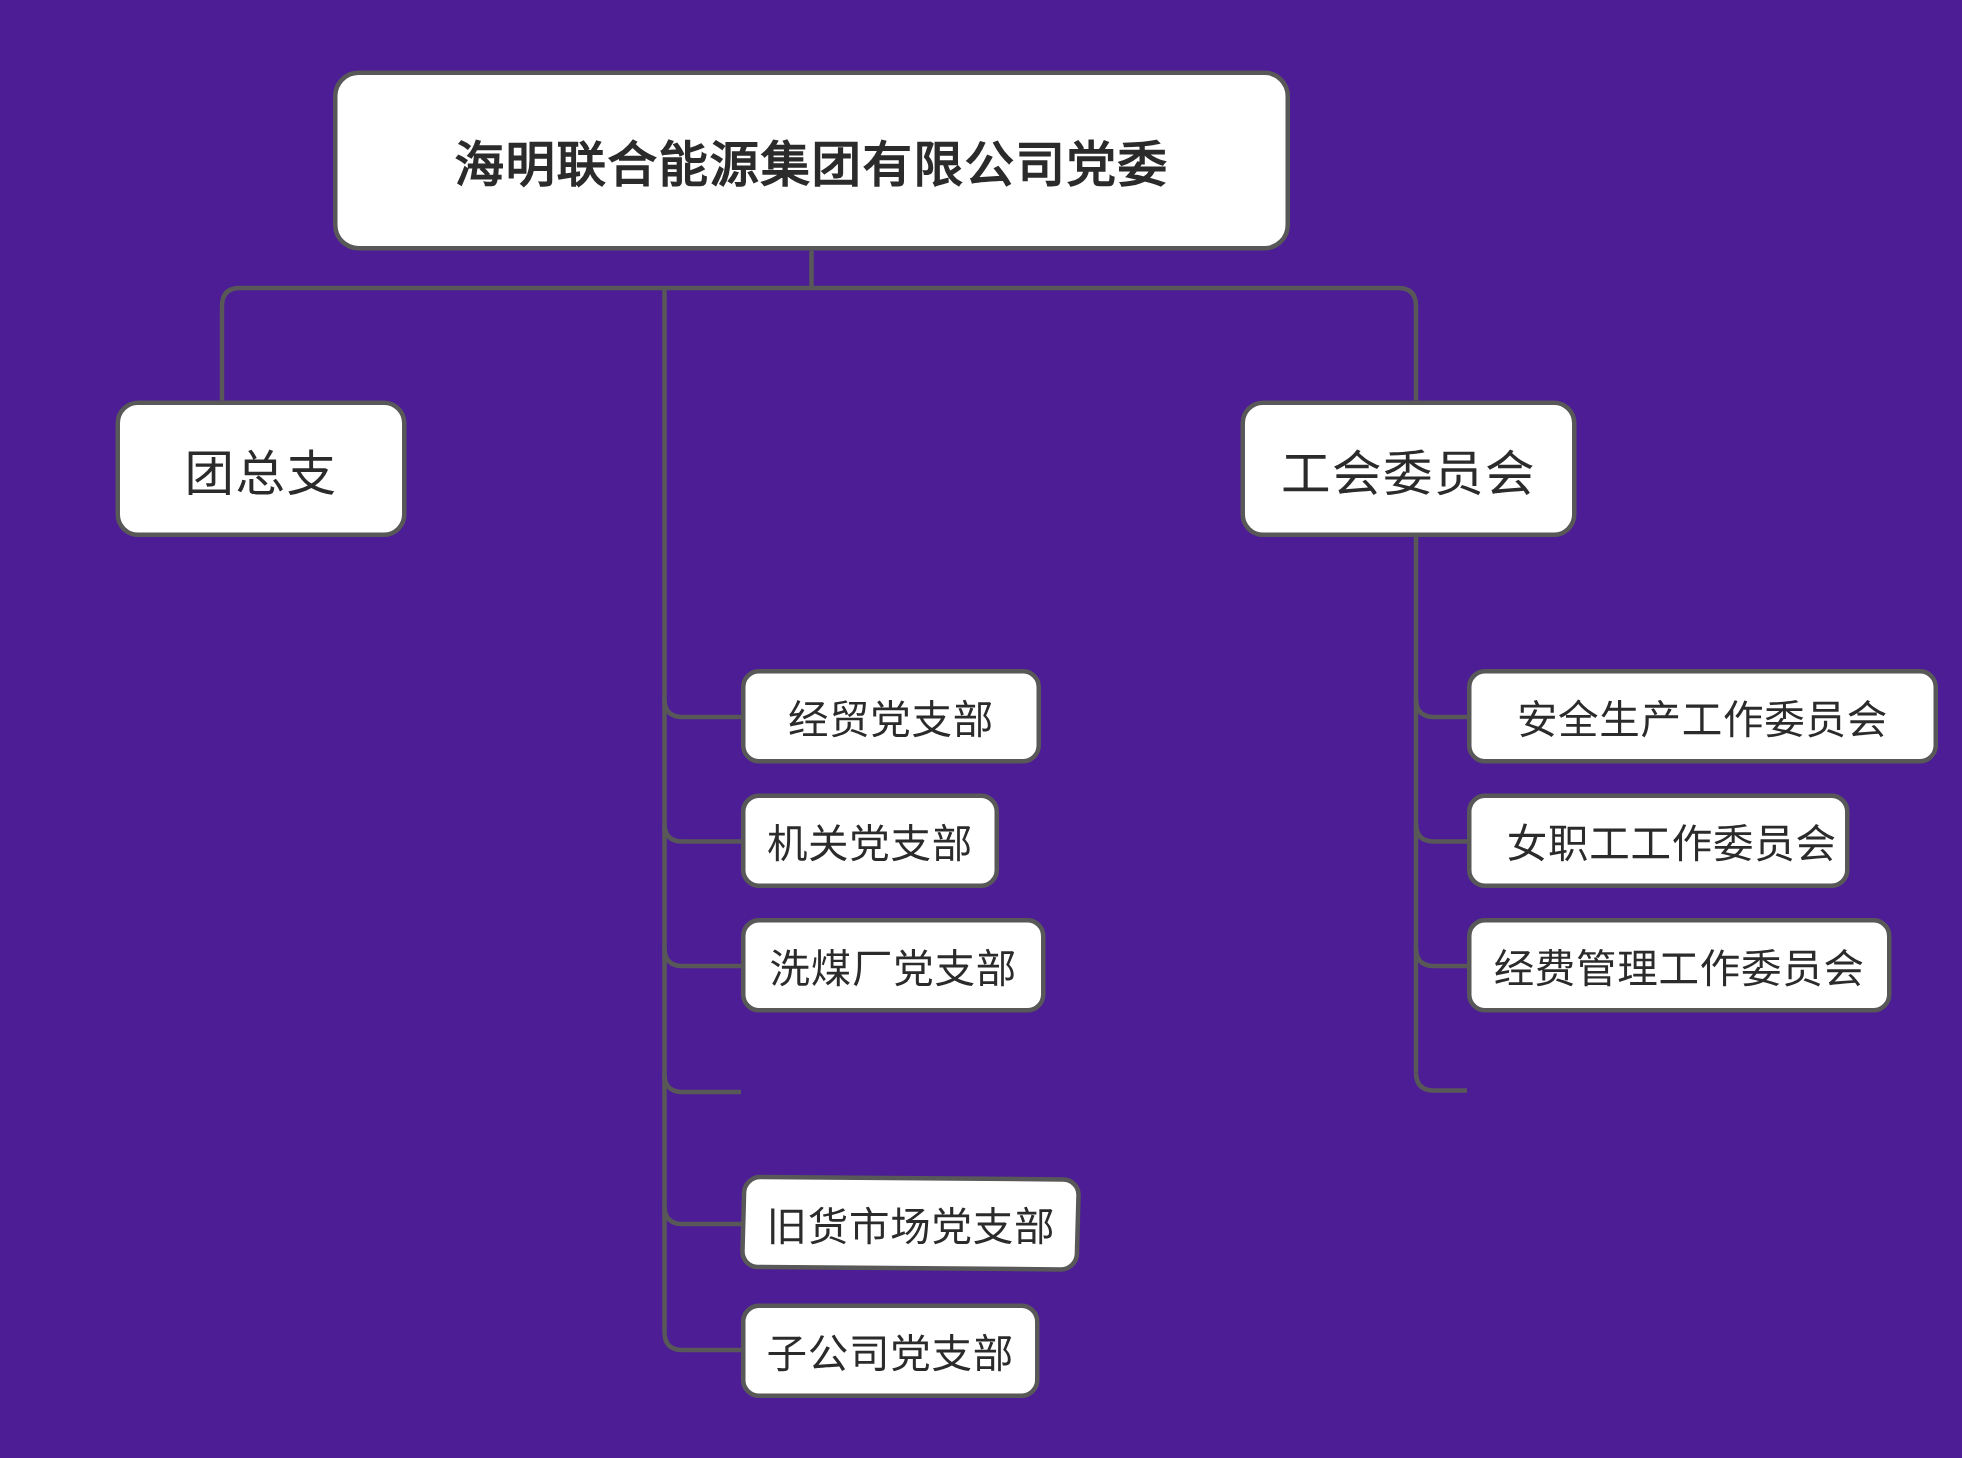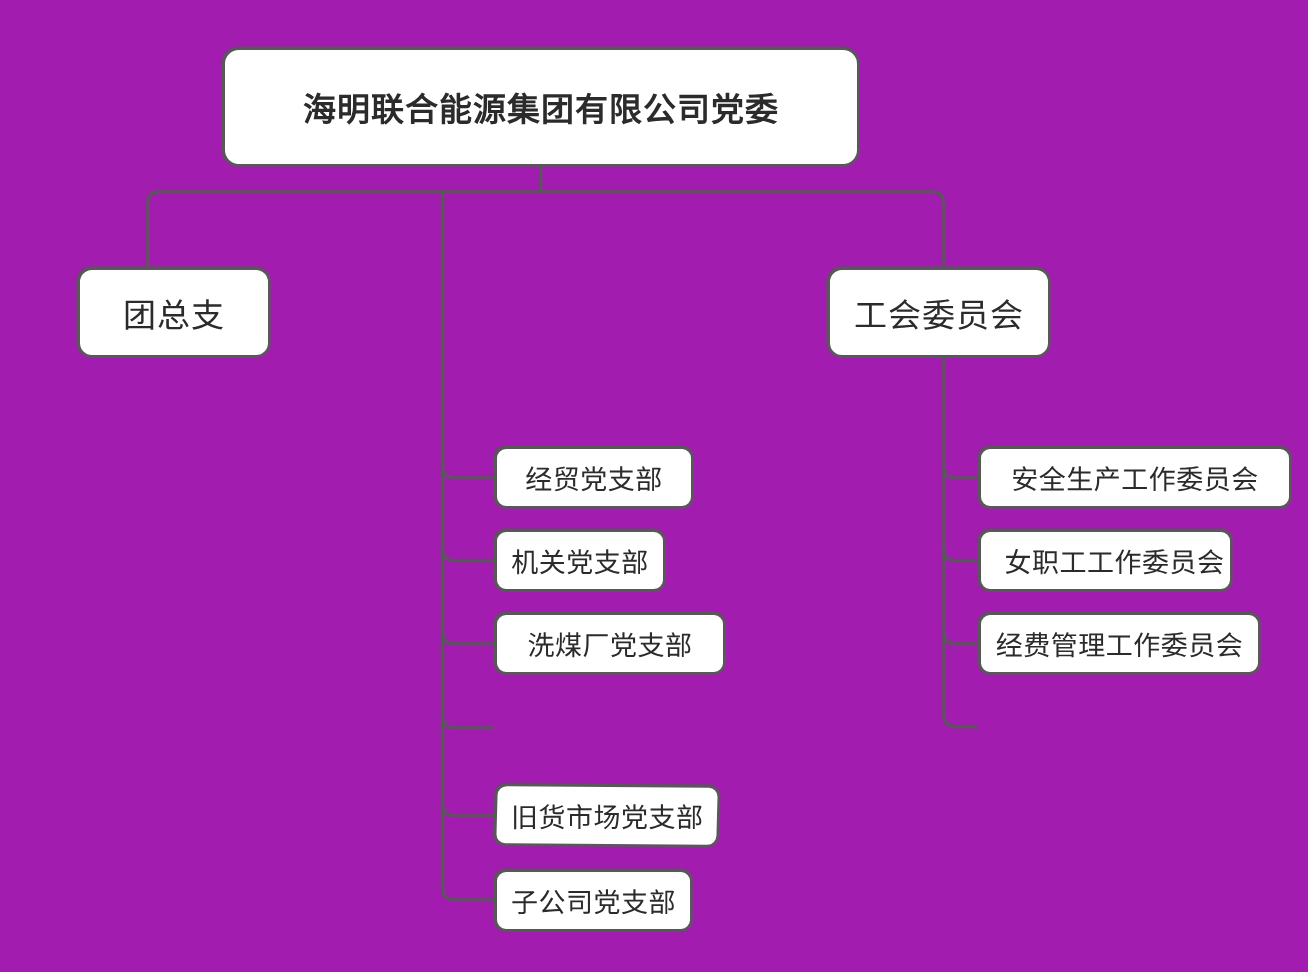--- a/index.html
+++ b/index.html
@@ -8,21 +8,21 @@
     padding: 0;
     background: #ffffff;
   }
   body {
     font-family: "Liberation Sans", "DejaVu Sans", sans-serif;
   }
   #chart-canvas {
     position: relative;
     width: 1308px;
     height: 972px;
-    background: #a21caf;
+    background: #4c1d95;
     overflow: hidden;
   }
   #connector-layer {
     position: absolute;
     left: 0;
     top: 0;
     width: 1308px;
     height: 972px;
     pointer-events: none;
   }
@@ -114,21 +114,21 @@
   </div>
 
   <div class="node node-leaf" style="left:494px; top:446px; width:200px; height:63px;">
     <span>经贸党支部</span>
   </div>
 
   <div class="node node-leaf" style="left:494px; top:529px; width:172px; height:63px;">
     <span>机关党支部</span>
   </div>
 
-  <div class="node node-leaf" style="left:494px; top:612px; width:232px; height:63px;">
+  <div class="node node-leaf" style="left:494px; top:612px; width:203px; height:63px;">
     <span>洗煤厂党支部</span>
   </div>
 
 
   <div class="node node-leaf node-skewed" style="left:494px; top:784px; width:226px; height:63px;">
     <span>旧货市场党支部</span>
   </div>
 
   <div class="node node-leaf" style="left:494px; top:869px; width:199px; height:63px;">
     <span>子公司党支部</span>

